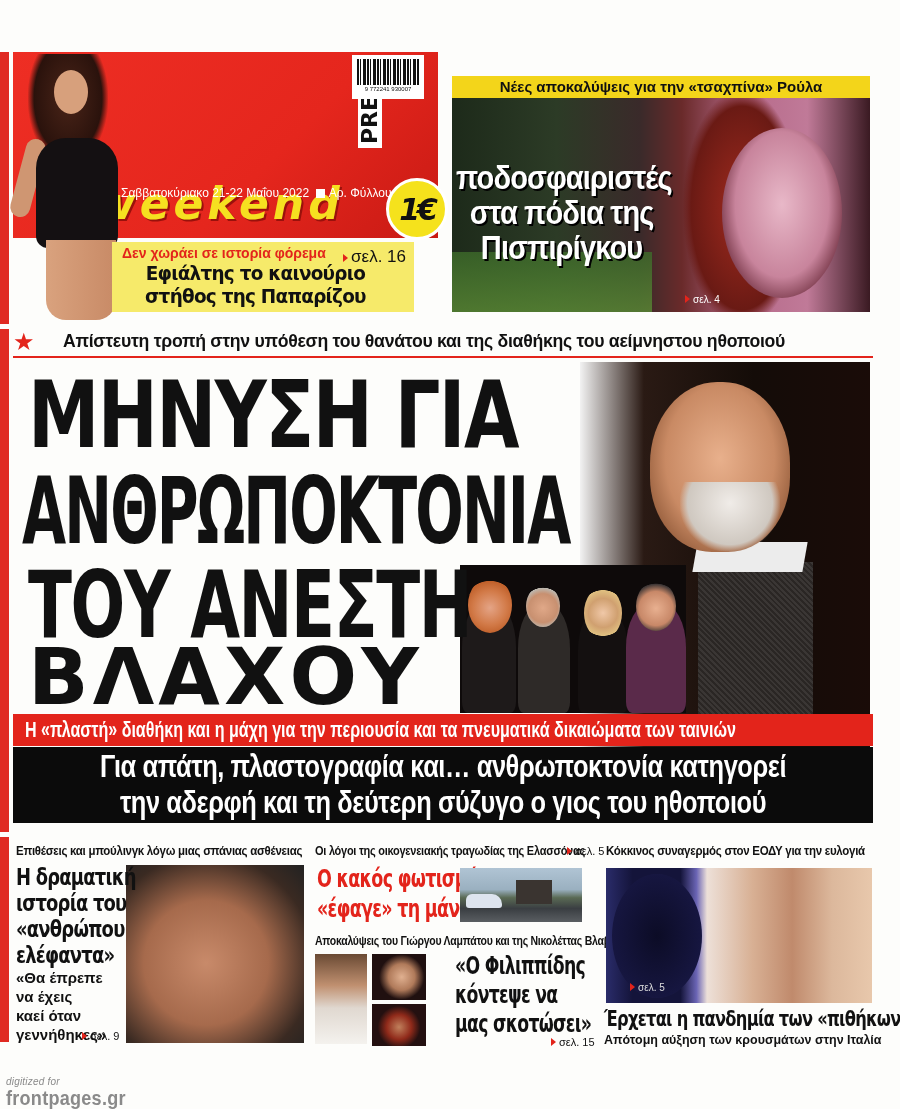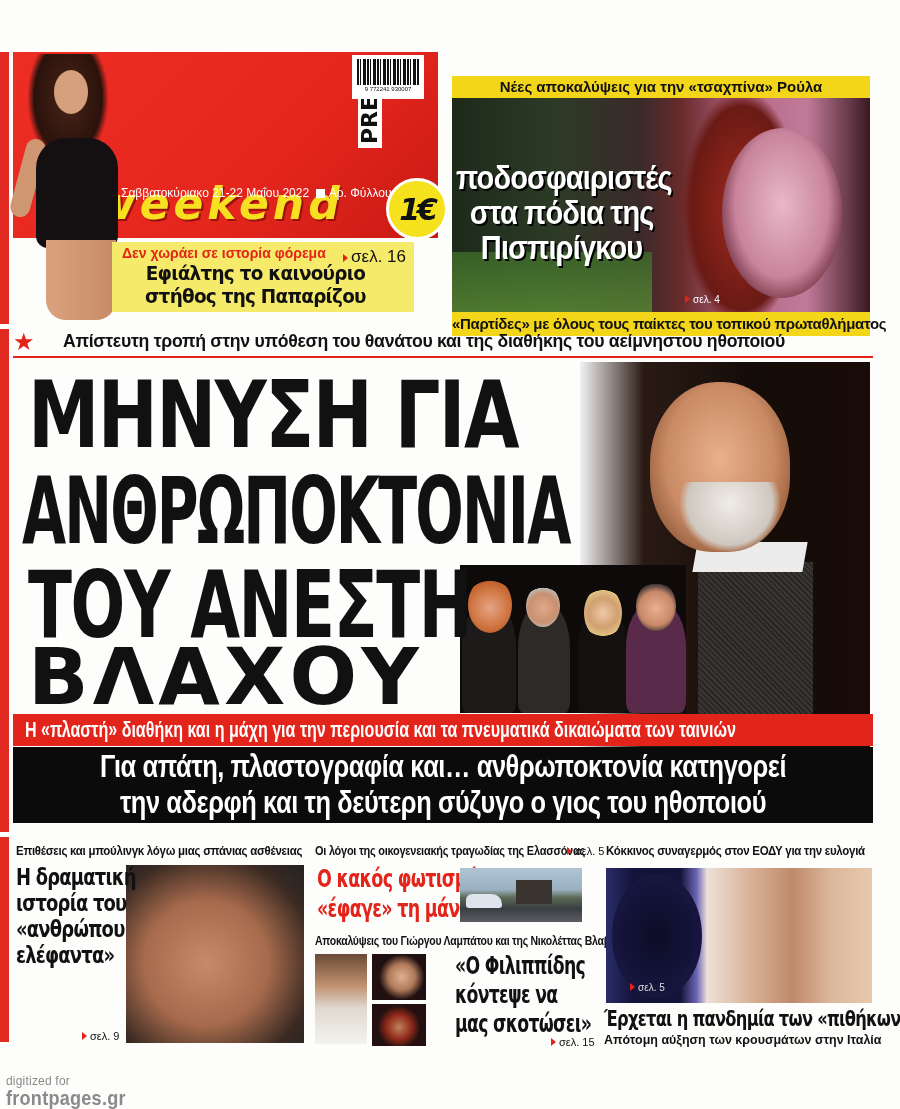--- a/index.html
+++ b/index.html
@@ -114,21 +114,21 @@
   #story-eody { left: 600px; top: 840px; width: 272px; }
   #story-eody .kick { position:absolute; left: 6px; top:4px; transform: scaleX(0.92); transform-origin:left; }
   #story-eody .photo { position:absolute; left: 6px; top: 28px; width: 266px; height: 135px; background: linear-gradient(90deg,#2a2c6a 0%,#14143a 10%,#14143a 28%,#6a64b4 34%,#ede0d8 38%,#d8b094 55%,#c08a6c 70%,#dcb89c 85%,#e8c8ac 100%); }
   #story-eody .photo .cell { position:absolute; left: 6px; top: 6px; width: 90px; height: 124px; border-radius: 50%; background: radial-gradient(ellipse at 50% 50%, #0c0c26 0%, #161640 70%, #5a58a8 90%, transparent 100%); }
   #story-eody .photo .page { position:absolute; left: 24px; top: 114px; font-size: 10px; color:#ddd; }
   #story-eody .head { position:absolute; left: 4px; top: 166px; font-size: 22px; font-weight: 900; line-height: 26px; font-family:"DejaVu Sans",sans-serif; letter-spacing:-1px; transform: scaleX(0.74); transform-origin:left; white-space:nowrap; }
   #story-eody .sub { position:absolute; left: 4px; top: 192px; font-size: 13px; font-weight: 700; white-space:nowrap; transform: scaleX(0.96); transform-origin:left; }
 
   
   #watermark { left: 6px; top: 1076px; color: #8a8a8a; }
-  #watermark .small { font-size: 12px; line-height: 11px; display:block; letter-spacing: .2px; }
+  #watermark .small { font-size: 10px; line-height: 11px; display:block; letter-spacing: .2px; font-style: italic; }
   #watermark .big { font-size: 21px; font-weight: 700; line-height: 22px; display:block; transform: scaleX(0.86); transform-origin:left; letter-spacing: .3px; }
 </style>
 </head>
 <body>
 
 <div id="edge-strip" class="abs">
   <div class="gap" style="top:272px"></div>
   <div class="gap" style="top:780px"></div>
 </div>
 
@@ -171,21 +171,20 @@
     <div class="grass"></div>
       <div class="hair"></div>
       <div class="face"></div>
   </div>
   <div class="head">
     <div>ποδοσφαιριστές</div>
     <div>στα πόδια της</div>
     <div>Πισπιρίγκου</div>
   </div>
   <div class="page"><span class="pg-arrow"></span><span>σελ. 4</span></div>
-  <div class="bottombar">«Παρτίδες» με όλους τους παίκτες του τοπικού πρωταθλήματος</div>
 </div>
 
 <div id="main-kicker" class="abs">
   <span class="star">★</span>
   <span class="text">Απίστευτη τροπή στην υπόθεση του θανάτου και της διαθήκης του αείμνηστου ηθοποιού</span>
 </div>
 
 <div id="main-photo" class="abs">
   <div class="sweater"></div>
     <div class="collar"></div>
@@ -223,20 +222,26 @@
 
 <div id="story-elephant" class="abs">
   <div class="kick">Επιθέσεις και μπούλινγκ λόγω μιας σπάνιας ασθένειας</div>
   <div class="photo"></div>
   <div class="head">
     <div>Η δραματική</div>
     <div>ιστορία του</div>
     <div>«ανθρώπου</div>
     <div>ελέφαντα»</div>
   </div>
+  <div class="quote">
+    <div>«Θα έπρεπε</div>
+    <div>να έχεις</div>
+    <div>καεί όταν</div>
+    <div>γεννήθηκες»</div>
+  </div>
   <div class="page"><span class="pg-arrow"></span><span>σελ. 9</span></div>
 </div>
 
 <div id="story-elassona" class="abs">
   <div class="kick">Οι λόγοι της οικογενειακής τραγωδίας της Ελασσόνας</div>
   <div class="page"><span class="pg-arrow"></span><span>σελ. 5</span></div>
   <div class="head">
     <div>Ο κακός φωτισμός</div>
     <div>«έφαγε» τη μάνα</div>
   </div>

